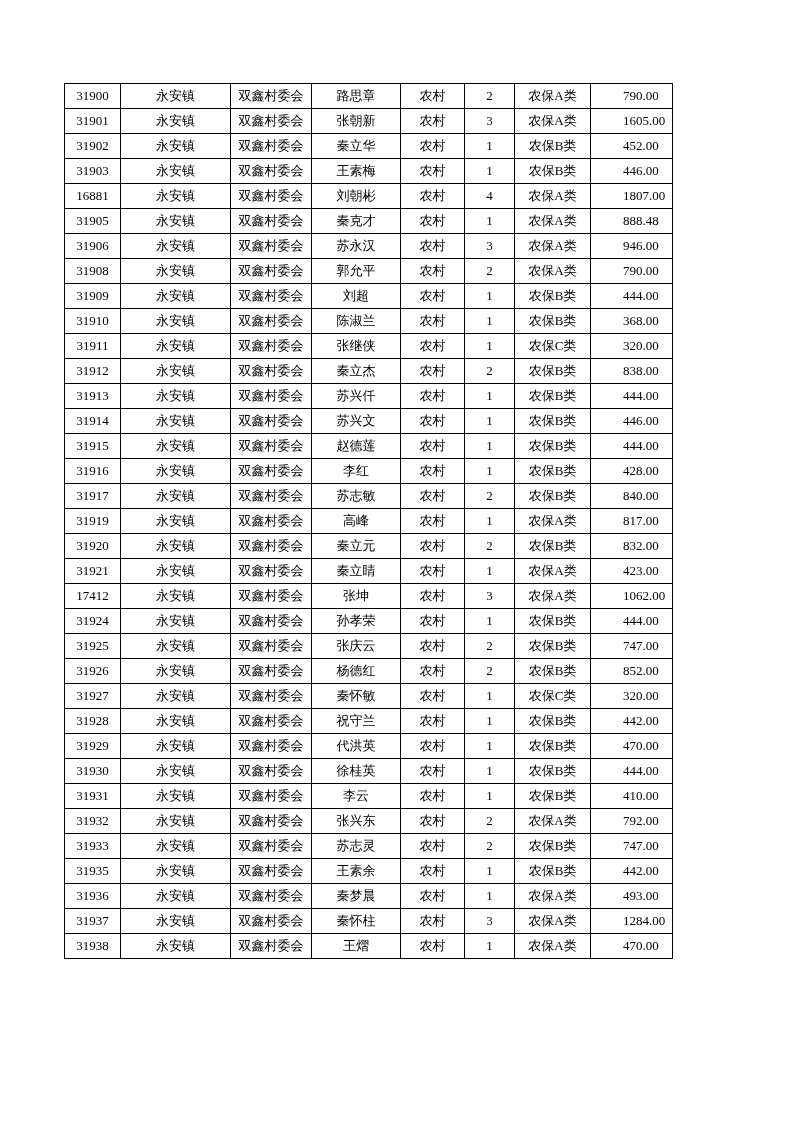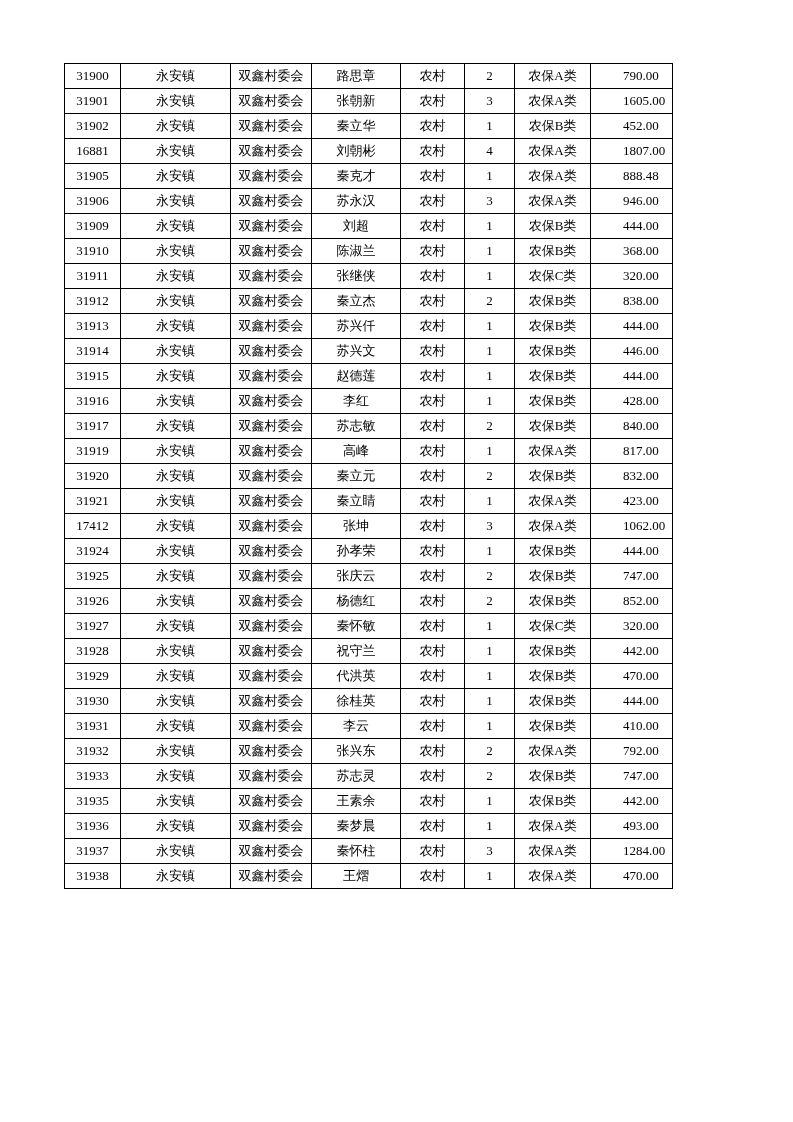--- a/index.html
+++ b/index.html
@@ -11,21 +11,21 @@
     font-family: "Liberation Serif", serif;
   }
   .sheet {
     position: absolute;
     inset: 0;
     background: #ffffff;
   }
   table.roster {
     position: absolute;
     left: 64px;
-    top: 63px;
+    top: 83px;
     width: 608px;
     border-collapse: collapse;
     table-layout: fixed;
     font-size: 13px;
     color: #000000;
   }
   table.roster td {
     border: 1px solid #000000;
     height: 24px;
     text-align: center;
@@ -88,20 +88,30 @@
           <td class="col-id">31902</td>
           <td class="col-town">永安镇</td>
           <td class="col-village">双鑫村委会</td>
           <td class="col-name">秦立华</td>
           <td class="col-residence">农村</td>
           <td class="col-persons">1</td>
           <td class="col-category">农保B类</td>
           <td class="col-amount">452.00</td>
         </tr>
         <tr>
+          <td class="col-id">31903</td>
+          <td class="col-town">永安镇</td>
+          <td class="col-village">双鑫村委会</td>
+          <td class="col-name">王素梅</td>
+          <td class="col-residence">农村</td>
+          <td class="col-persons">1</td>
+          <td class="col-category">农保B类</td>
+          <td class="col-amount">446.00</td>
+        </tr>
+        <tr>
           <td class="col-id">16881</td>
           <td class="col-town">永安镇</td>
           <td class="col-village">双鑫村委会</td>
           <td class="col-name">刘朝彬</td>
           <td class="col-residence">农村</td>
           <td class="col-persons">4</td>
           <td class="col-category">农保A类</td>
           <td class="col-amount">1807.00</td>
         </tr>
         <tr>
@@ -116,20 +126,30 @@
         </tr>
         <tr>
           <td class="col-id">31906</td>
           <td class="col-town">永安镇</td>
           <td class="col-village">双鑫村委会</td>
           <td class="col-name">苏永汉</td>
           <td class="col-residence">农村</td>
           <td class="col-persons">3</td>
           <td class="col-category">农保A类</td>
           <td class="col-amount">946.00</td>
+        </tr>
+        <tr>
+          <td class="col-id">31908</td>
+          <td class="col-town">永安镇</td>
+          <td class="col-village">双鑫村委会</td>
+          <td class="col-name">郭允平</td>
+          <td class="col-residence">农村</td>
+          <td class="col-persons">2</td>
+          <td class="col-category">农保A类</td>
+          <td class="col-amount">790.00</td>
         </tr>
         <tr>
           <td class="col-id">31909</td>
           <td class="col-town">永安镇</td>
           <td class="col-village">双鑫村委会</td>
           <td class="col-name">刘超</td>
           <td class="col-residence">农村</td>
           <td class="col-persons">1</td>
           <td class="col-category">农保B类</td>
           <td class="col-amount">444.00</td>

